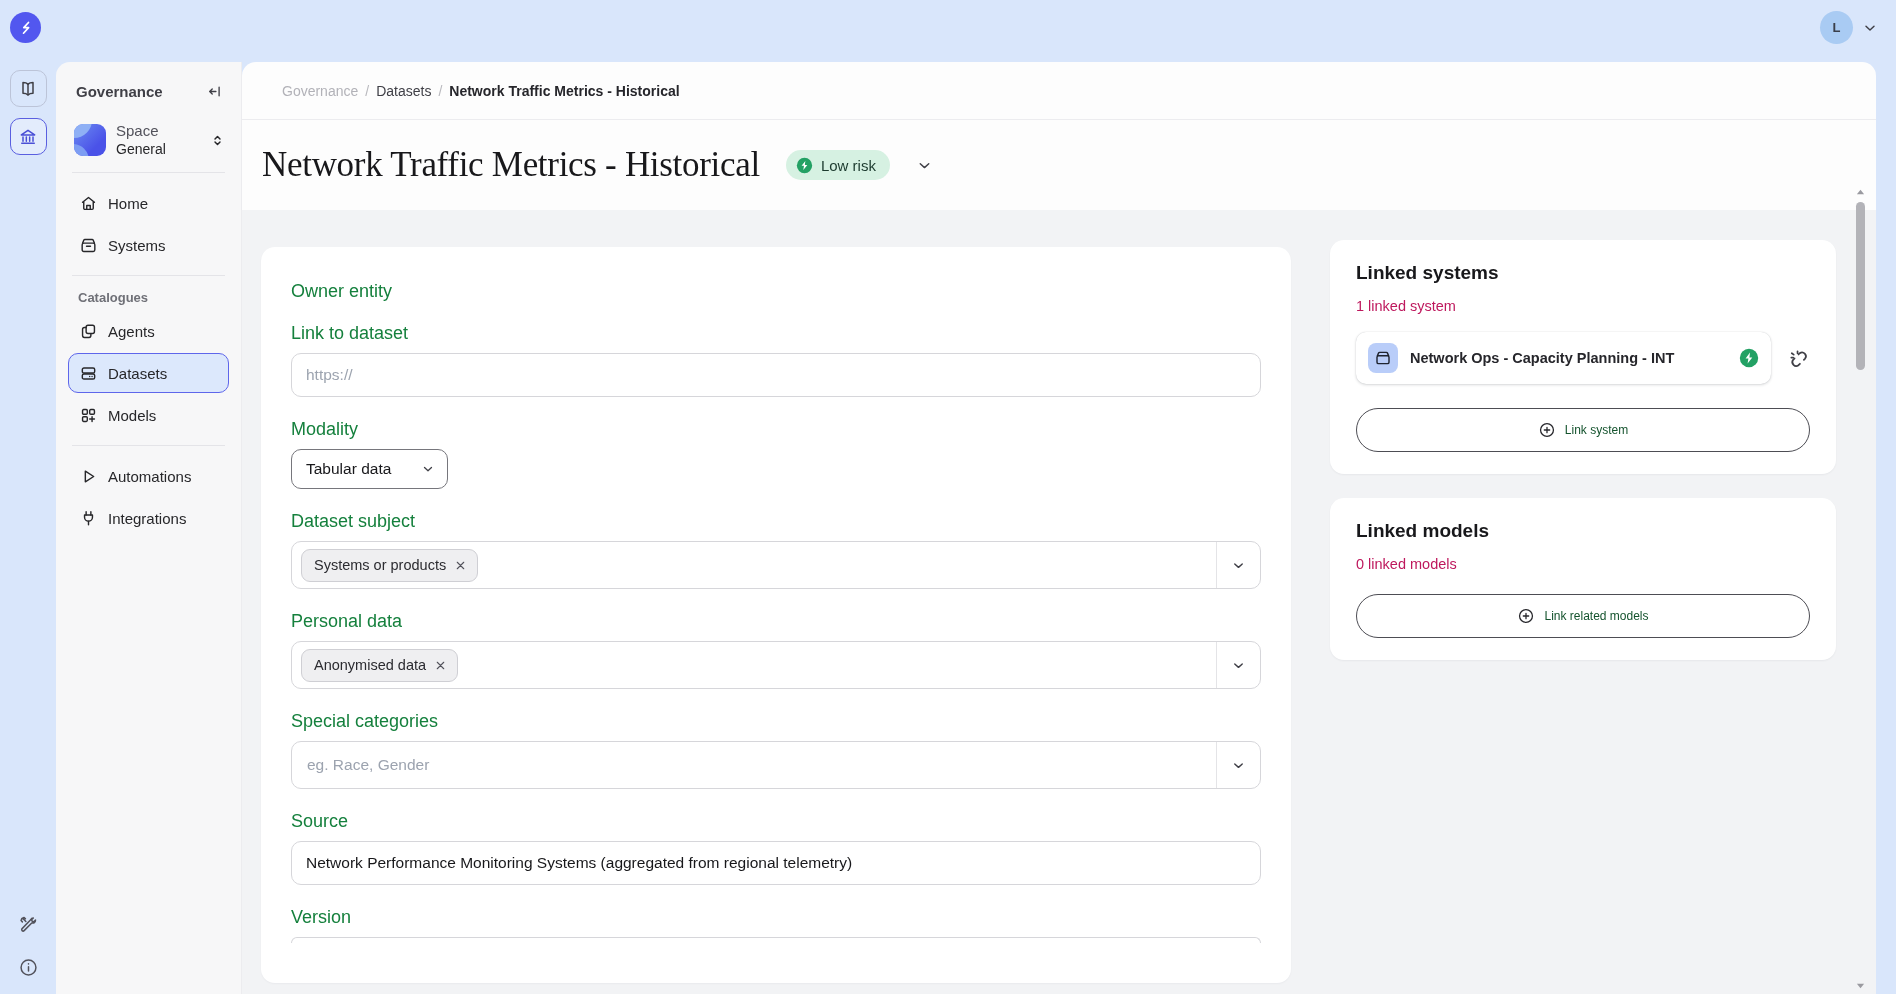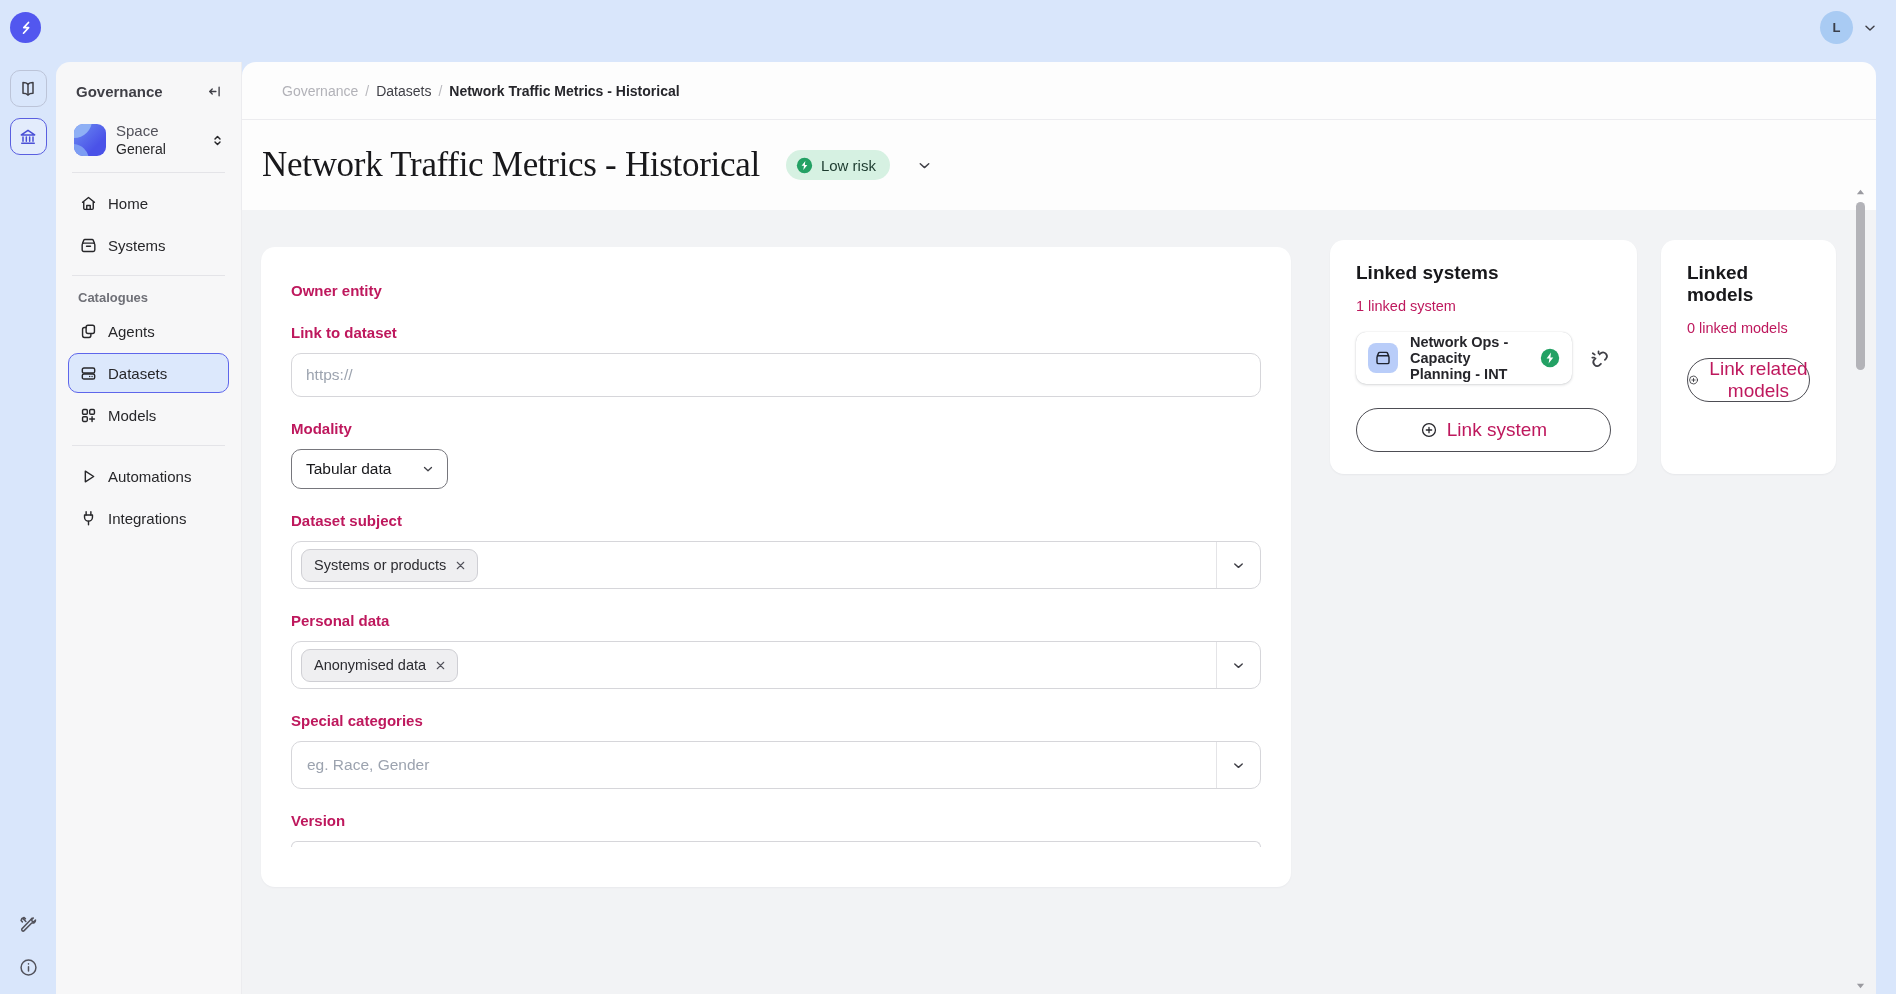--- a/index.html
+++ b/index.html
@@ -63,53 +63,53 @@
   .risk-badge { margin-left:26px; height:30px; border-radius:16px; background:#d6f1e2; display:flex;
                 align-items:center; gap:8px; padding:0 14px 0 10px; font-size:15px; color:#1c3a2e; }
   .title-caret { margin-left:26px; color:#3f3f46; cursor:pointer; display:flex; }
 
   .panel { flex:1; background:#f2f3f5; position:relative; display:flex; align-items:flex-start; overflow:hidden; }
 
   
   .form-card { margin:37px 0 0 19px; width:1030px; background:#ffffff; border-radius:14px;
                padding:34px 30px 40px; box-shadow:0 1px 2px rgba(16,24,40,.04); }
   .field { margin-bottom:22px; }
-  .field label { display:block; font-size:15px; font-weight:700; color:#be185d; line-height:20px;
+  .field label { display:block; font-size:18px; font-weight:400; color:#15803d; line-height:20px;
                  margin-bottom:10px; }
   .tinput { width:100%; height:44px; border:1px solid #d6d6da; border-radius:10px; padding:0 14px;
             font-size:15.5px; color:#18181b; background:#fff; font-family:"Liberation Sans",sans-serif; outline:none; }
   .tinput::placeholder { color:#9ca3af; }
   .select-sm { height:40px; width:157px; border:1px solid #76767c; border-radius:10px; background:#fff;
                display:flex; align-items:center; justify-content:space-between; padding:0 12px 0 14px;
                font-size:15.5px; color:#18181b; cursor:pointer; }
   .multibox { height:48px; border:1px solid #d6d6da; border-radius:10px; background:#fff; display:flex;
               align-items:center; padding:0 0 0 9px; }
   .multibox .grow { flex:1; font-size:15.5px; color:#9ca3af; padding-left:6px; }
   .chip { display:flex; align-items:center; gap:8px; height:33px; padding:0 10px 0 12px; background:#efeff1;
           border:1px solid #cfcfd4; border-radius:9px; font-size:14.5px; color:#2b2b30; }
   .chip .x { color:#52525b; cursor:pointer; display:flex; }
   .mb-caret { width:44px; align-self:stretch; display:flex; align-items:center; justify-content:center;
               border-left:1px solid #e4e4e7; color:#3f3f46; cursor:pointer; }
   .version-stub { height:6px; border:1px solid #d6d6da; border-bottom:none; border-radius:10px 10px 0 0; background:#fff; }
 
   
-  .right-col { margin:30px 0 0 39px; width:506px; display:flex; flex-direction:row; gap:24px; }
+  .right-col { margin:30px 0 0 39px; width:506px; display:flex; flex-direction:column; gap:24px; }
   .card { background:#fff; border-radius:14px; padding:22px 26px; box-shadow:0 1px 2px rgba(16,24,40,.05); }
   .card h2 { font-size:19px; font-weight:700; color:#18181b; }
   .count { font-size:14.5px; color:#be185d; margin-top:14px; }
   .sysrow-wrap { display:flex; align-items:center; gap:16px; margin-top:18px; }
   .sysrow { flex:1; height:52px; background:#fff; border-radius:10px; display:flex; align-items:center;
             gap:12px; padding:0 12px; box-shadow:0 1px 3px rgba(16,24,40,.16), 0 0 1px rgba(16,24,40,.2); }
   .sys-ic { width:30px; height:30px; border-radius:8px; background:#b9cdf9; color:#1f2430; display:flex;
             align-items:center; justify-content:center; flex:0 0 auto; }
   .sys-name { font-size:14.5px; font-weight:700; color:#26262b; flex:1; }
   .unlink-btn { color:#3f3f46; cursor:pointer; display:flex; }
   .linkbtn { margin-top:24px; width:100%; height:44px; border-radius:22px; border:1px solid #4d4d54;
              background:#fff; display:flex; align-items:center; justify-content:center; gap:9px;
-             font-size:19px; color:#be185d; cursor:pointer; font-family:"Liberation Sans",sans-serif; }
+             font-size:12px; color:#14532d; cursor:pointer; font-family:"Liberation Sans",sans-serif; }
   .risk-art { position:relative; height:112px; margin-top:6px; }
   .risk-art .back { position:absolute; left:184px; top:28px; width:78px; height:50px; background:#cadcf8;
                     border-radius:2px; }
   .risk-art .front { position:absolute; left:194px; top:16px; width:80px; height:52px; border-radius:2px;
                      background:linear-gradient(to top right,#a3c6f5,#e6effd); }
 
   
   .scrollbar { position:absolute; right:10px; top:126px; bottom:4px; width:11px; }
   .scroll-arrow { position:absolute; left:0; width:11px; color:#9a9aa0; display:flex; justify-content:center; }
   .scroll-arrow.up { top:0; } .scroll-arrow.down { bottom:0; }
@@ -343,20 +343,24 @@
       <div class="field">
         <label>Special categories</label>
         <div class="multibox">
           <span class="grow">eg. Race, Gender</span>
           <span class="mb-caret">
               <svg width="15" height="15" viewBox="0 0 24 24" fill="none" stroke="currentColor" stroke-width="2.2" stroke-linecap="round" stroke-linejoin="round">
                 <path d="M6 9.5 L12 15 L18 9.5"></path>
               </svg>
             </span>
         </div>
+      </div>
+      <div class="field">
+        <label>Source</label>
+        <input class="tinput" value="Network Performance Monitoring Systems (aggregated from regional telemetry)" style="">
       </div>
       <div class="field" style="margin-bottom:0;">
         <label>Version</label>
         <div class="version-stub"></div>
       </div>
     </div>
 
     <div class="right-col">
 
       <div class="card">

